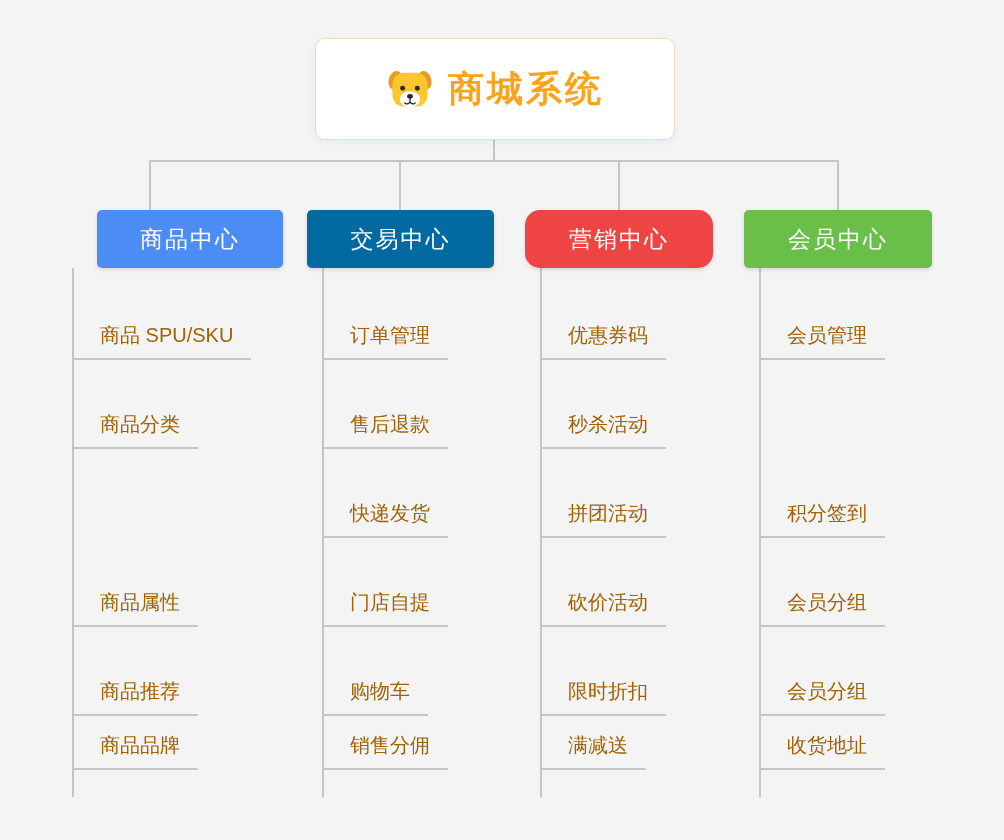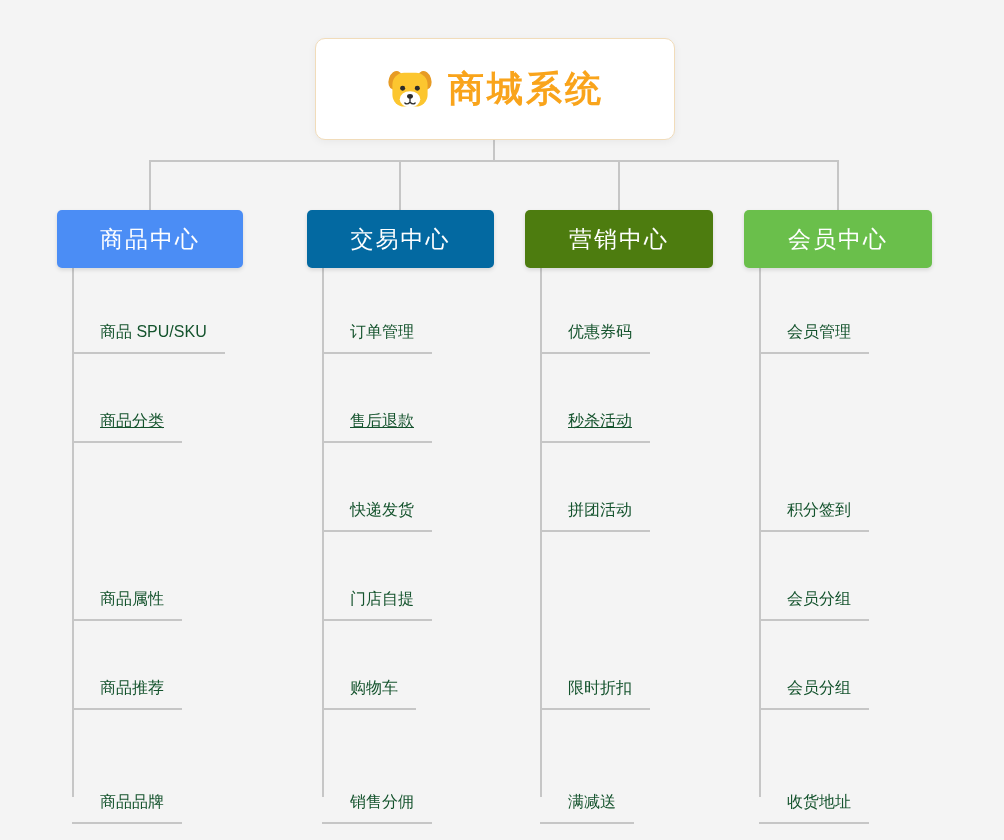--- a/index.html
+++ b/index.html
@@ -46,28 +46,28 @@
     white-space:nowrap; cursor:default;
   }
   .b1 { left:57px;  width:186px; }
   .b2 { left:307px; width:187px; }
   .b3 { left:525px; width:188px; }
   .b4 { left:744px; width:188px; }
 
   
   .child {
     position:absolute;
-    font-size:16px; color:#14532d;
+    font-size:20px; color:#a16207;
     padding:0 18px 9px 28px;
     border-bottom:2px solid #c6c6c6;
     white-space:nowrap; cursor:default;
   }
   .k1 { left:72px; } .k2 { left:322px;text-align:right; } .k3 { left:540px; } .k4 { left:759px; }
-  .r1 { top:322px; } .r2 { top:411px;text-decoration:underline; } .r3 { top:500px; }
-  .r4 { top:589px; } .r5 { top:678px; } .r6 { top:792px; }
+  .r1 { top:322px; } .r2 { top:411px; } .r3 { top:500px; }
+  .r4 { top:589px; } .r5 { top:678px; } .r6 { top:732px; }
 </style>
 </head>
 <body>
 
 <div class="canvas">
 
   <div class="line root-stem"></div>
   <div class="line bus"></div>
   <div class="line drop d1"></div>
   <div class="line drop d2"></div>
@@ -87,41 +87,42 @@
         <ellipse cx="32" cy="44" rx="14" ry="11" fill="#ffffff"></ellipse>
         <circle cx="22" cy="29" r="3.4" fill="#2b2b2b"></circle>
         <circle cx="42" cy="29" r="3.4" fill="#2b2b2b"></circle>
         <ellipse cx="32" cy="40" rx="4" ry="3.2" fill="#2b2b2b"></ellipse>
         <path d="M32 43 L32 48 M32 48 Q28 52 25 49 M32 48 Q36 52 39 49" stroke="#2b2b2b" stroke-width="1.8" fill="none" stroke-linecap="round"></path>
       </svg>
     </span>
     <span class="root-title">商城系统</span>
   </div>
 
-  <div class="branch b1" style="background: rgb(75, 141, 245);">商品中心</div>
+  <div class="branch b1" style="background: rgb(75, 141, 245); margin-left: 40px;">商品中心</div>
   <div class="branch b2" style="background: #0369a1;">交易中心</div>
-  <div class="branch b3" style="background: #4d7c0f;">营销中心</div>
+  <div class="branch b3" style="background: #ef4444; border-radius: 15px;">营销中心</div>
   <div class="branch b4" style="background: rgb(106, 191, 75);">会员中心</div>
 
   <div class="child k1 r1">商品 SPU/SKU</div>
   <div class="child k1 r2">商品分类</div>
   <div class="child k1 r4">商品属性</div>
   <div class="child k1 r5">商品推荐</div>
   <div class="child k1 r6">商品品牌</div>
 
   <div class="child k2 r1">订单管理</div>
   <div class="child k2 r2">售后退款</div>
   <div class="child k2 r3">快递发货</div>
   <div class="child k2 r4">门店自提</div>
   <div class="child k2 r5">购物车</div>
   <div class="child k2 r6">销售分佣</div>
 
   <div class="child k3 r1">优惠券码</div>
   <div class="child k3 r2">秒杀活动</div>
   <div class="child k3 r3">拼团活动</div>
+  <div class="child k3 r4">砍价活动</div>
   <div class="child k3 r5">限时折扣</div>
   <div class="child k3 r6">满减送</div>
 
   <div class="child k4 r1">会员管理</div>
   <div class="child k4 r3">积分签到</div>
   <div class="child k4 r4">会员分组</div>
   <div class="child k4 r5">会员分组</div>
   <div class="child k4 r6">收货地址</div>
 
 </div>

